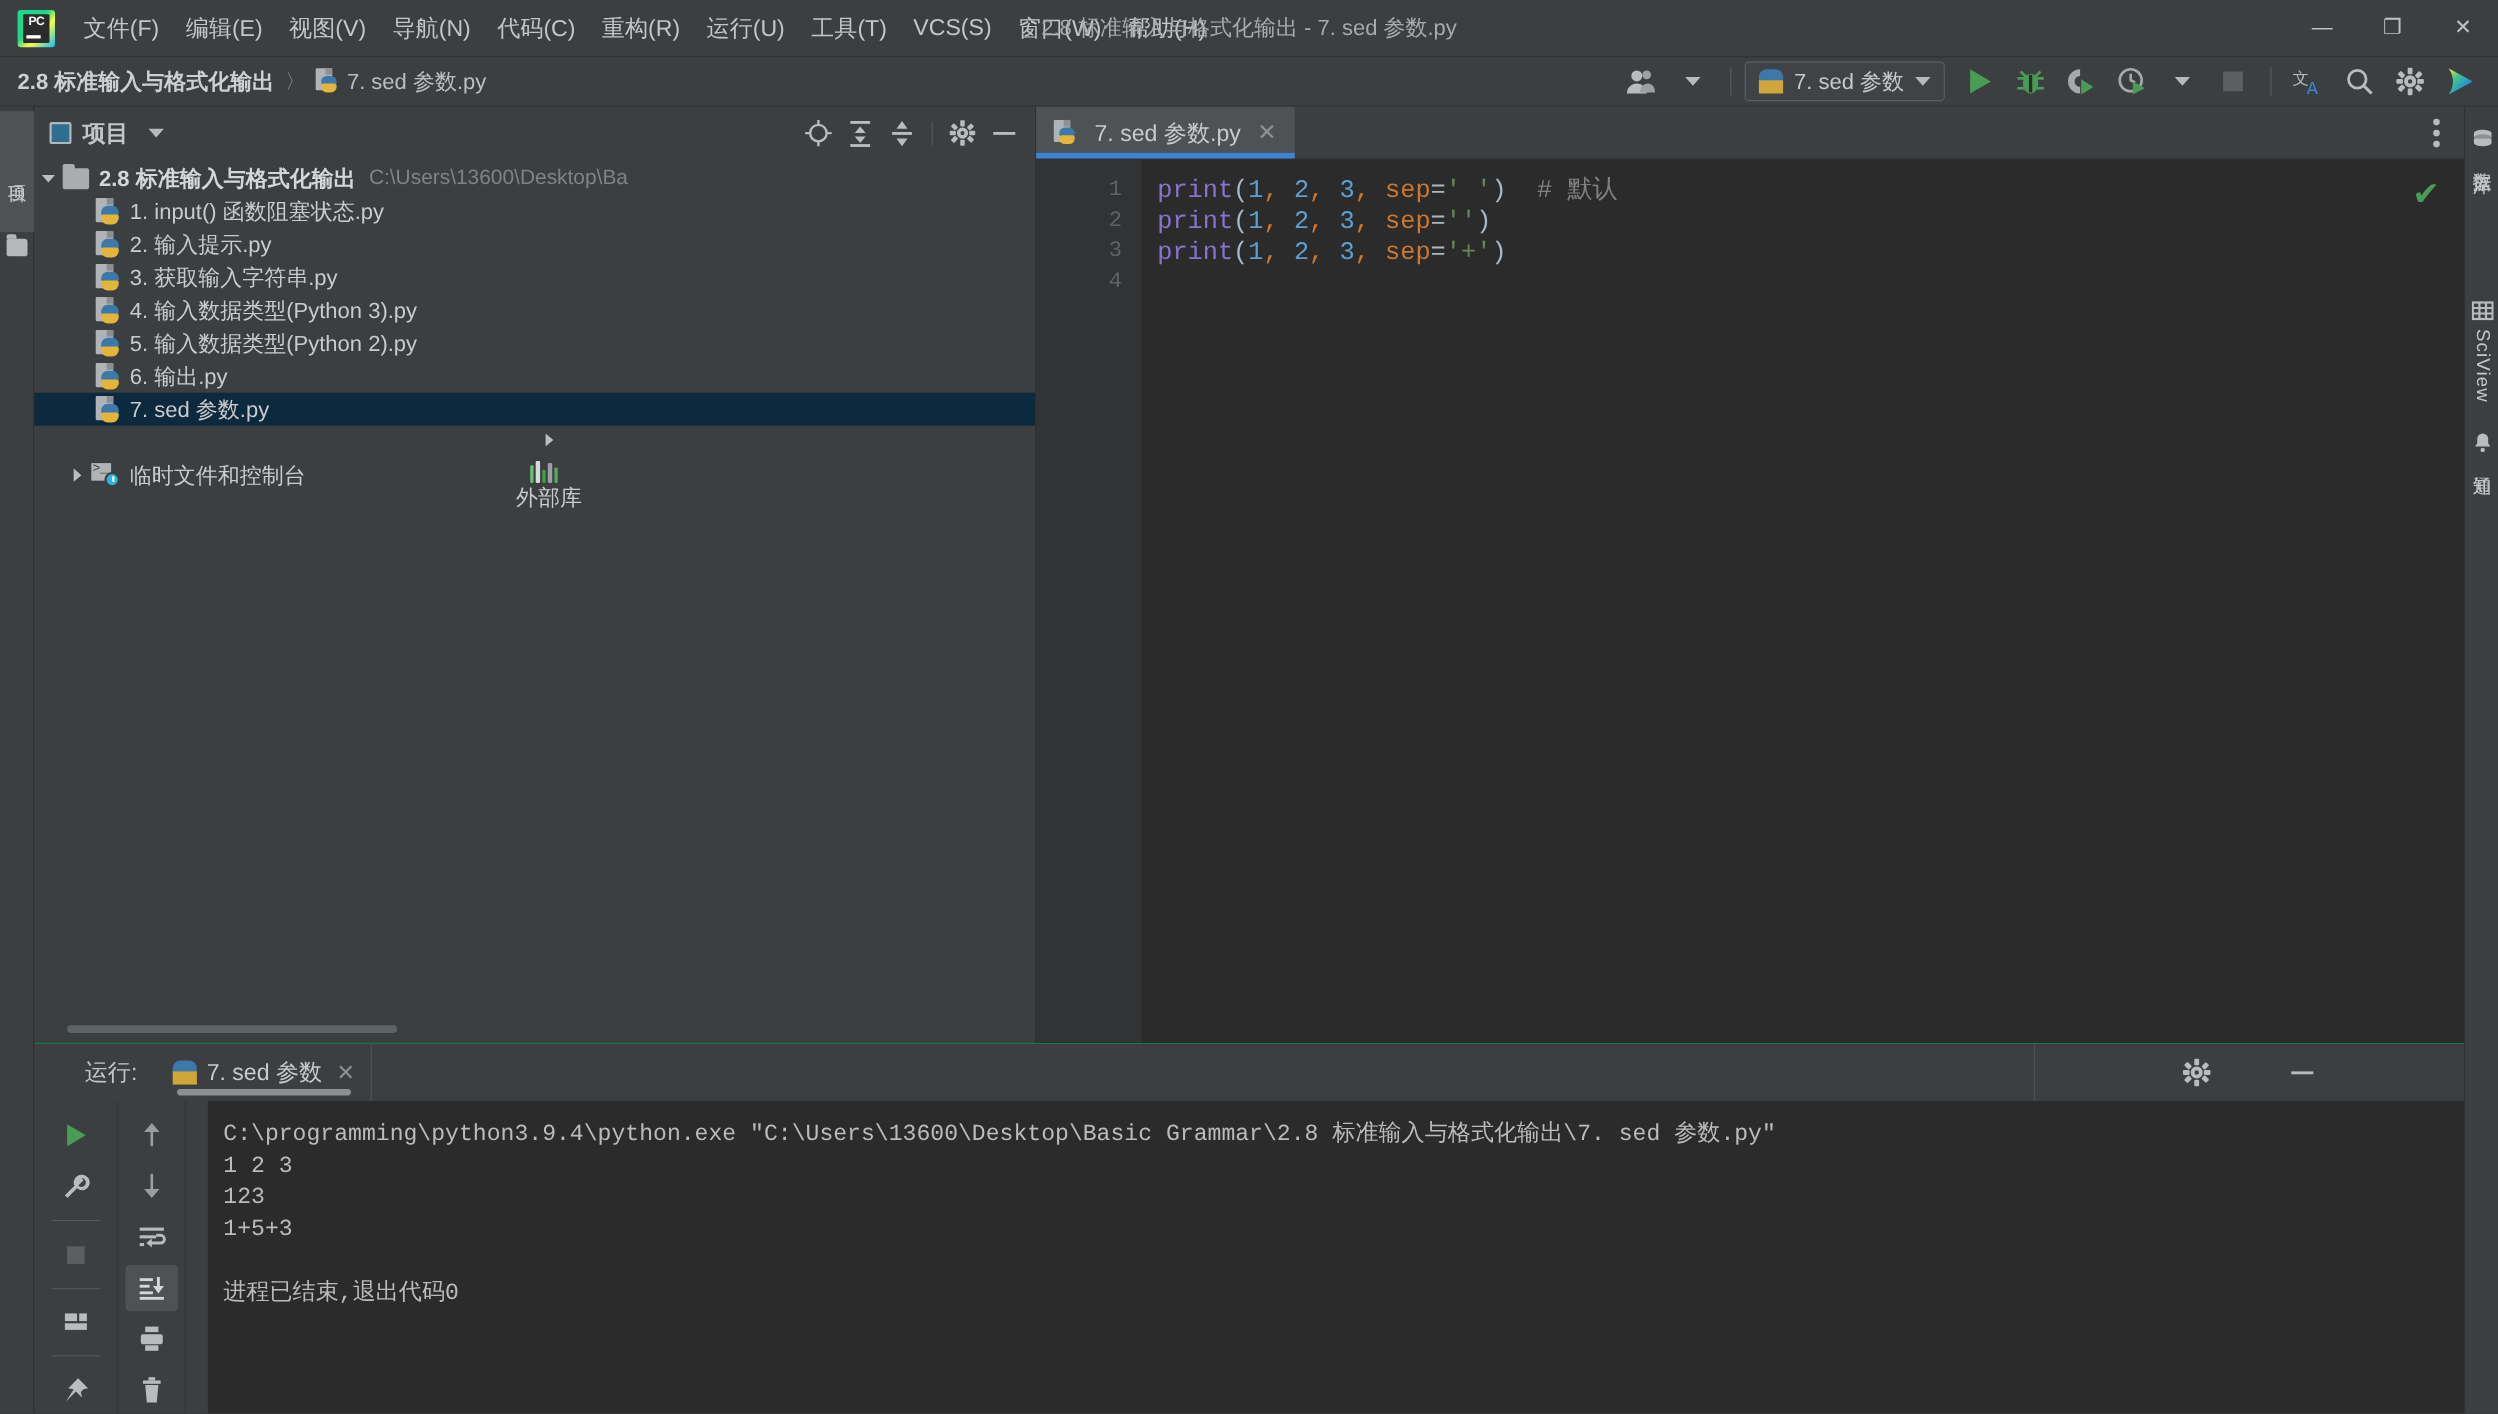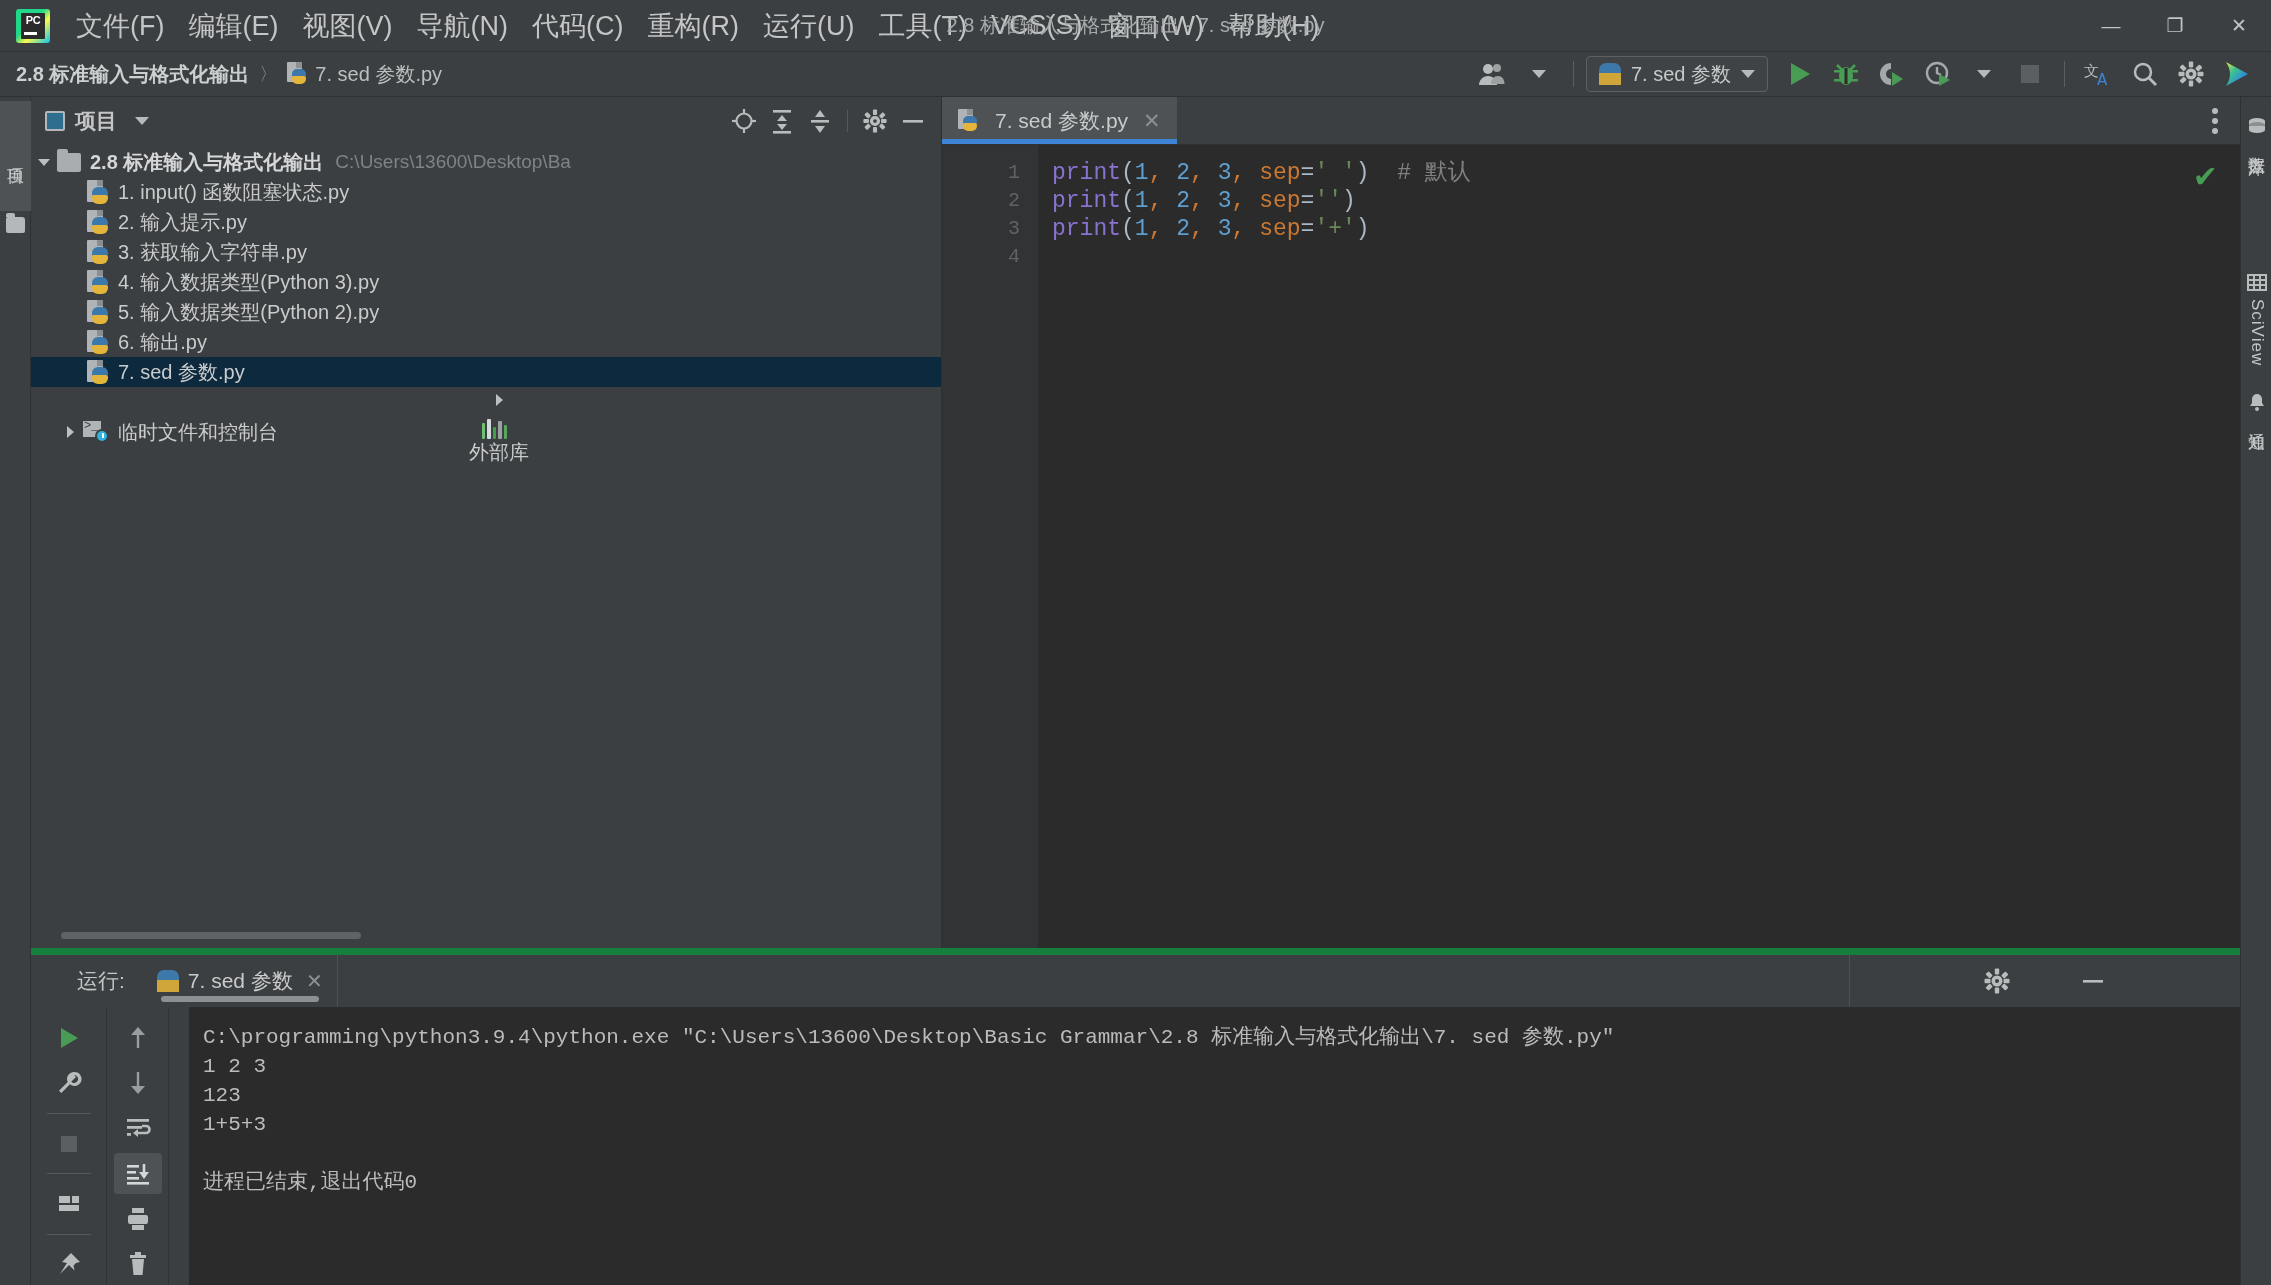--- a/index.html
+++ b/index.html
@@ -20,21 +20,21 @@
   }
   .pc-logo { width:34px; height:34px; margin-left:16px; margin-right:14px; position:relative; flex:0 0 auto;}
   .pc-logo .sq { position:absolute; inset:0; border-radius:3px;
     background: linear-gradient(135deg,#21d789 0%,#21d789 42%,#fcf84a 62%,#07c3f2 100%); }
   .pc-logo .inner { position:absolute; left:5px; top:4px; right:5px; bottom:4px; background:#2b2b2b; border-radius:1px;}
   .pc-logo .txt { position:absolute; left:0; right:0; top:5px; text-align:center; font-size:11px; font-weight:bold; color:#fff; letter-spacing:-0.5px;}
   .pc-logo .bar { position:absolute; left:8px; bottom:8px; width:13px; height:3px; background:#fff;}
 
   .menubar { display:flex; align-items:center; height:100%; }
   .menu-item {
-    color:#c3c5c6; font-size:27px; padding:6px 12px; white-space:nowrap; cursor:default;
+    color:#c3c5c6; font-size:21px; padding:6px 12px; white-space:nowrap; cursor:default;
   }
 
   .win-title {
     position:absolute; left:0; right:0; top:0; bottom:0;
     display:flex; align-items:center; justify-content:center;
     color:#a8abad; font-size:20px; pointer-events:none;
   }
   .win-ctrls { margin-left:auto; display:flex; height:100%; z-index:5; }
   .win-btn { width:64px; display:flex; align-items:center; justify-content:center; color:#c0c3c4; font-size:19px; }
 
@@ -142,21 +142,21 @@
   .k-fn{color:#8a72d0;}
   .k-num{color:#5f9fd0;}
   .k-param{color:#ca7832;}
   .k-str{color:#6a8759;}
   .k-punc{color:#a9b7c6;}
   .k-comma{color:#cc7832;}
   .k-comment{color:#808080;}
   .check-ok{position:absolute;right:22px;top:14px;color:#499c54;font-size:30px;font-weight:bold;}
 
   
-  .runpanel{flex:0 0 337px;height:337px;background:#3c3f41;display:flex;flex-direction:column;border-top:7px solid #15803d;}
+  .runpanel{flex:0 0 337px;height:337px;background:#3c3f41;display:flex;flex-direction:column;border-top:1px solid #15803d;}
   .run-head{height:52px;flex:0 0 52px;display:flex;align-items:stretch;}
   .run-label{display:flex;align-items:center;color:#c3c5c6;font-size:21px;padding:0 18px 0 46px;}
   .run-tab{display:flex;align-items:center;gap:9px;padding:0 14px;position:relative;}
   .run-tab .ul{position:absolute;left:18px;right:18px;bottom:5px;height:6px;background:#8c9093;border-radius:3px;}
   .run-tab .rlabel{color:#c8cacb;font-size:21px;}
   .run-tab .rclose{color:#8d9092;font-size:20px;margin-left:4px;}
   .run-head-fill{flex:1 1 auto;border-left:1px solid #4d5153;}
   .run-head-right{width:391px;flex:0 0 391px;border-left:1px solid #4d5153;display:flex;align-items:center;justify-content:center;gap:48px;}
 
   .run-body{flex:1 1 auto;display:flex;min-height:0;}

